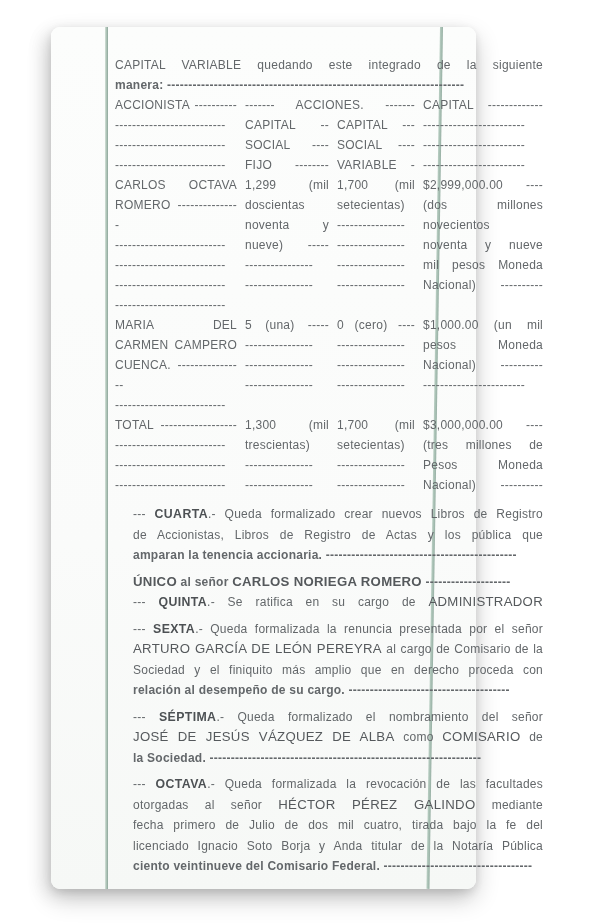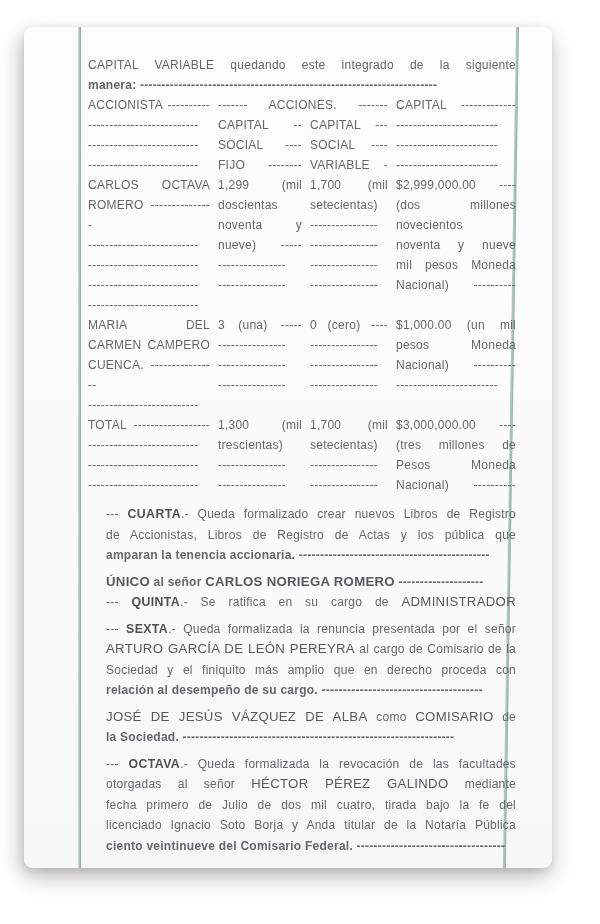--- a/index.html
+++ b/index.html
@@ -3,21 +3,21 @@
 <meta charset="utf-8">
 <style>
   html,body{margin:0;padding:0;}
   body{
     width:600px;height:924px;position:relative;
     background:#ffffff;
     font-family:"Liberation Sans","DejaVu Sans",sans-serif;
     overflow:hidden;
   }
   .sheet{
-    position:absolute;left:24px;top:27px;width:528px;min-height:833px;
+    position:absolute;left:51px;top:27px;width:425px;min-height:833px;
     background:linear-gradient(180deg,#fcfdfc 0%,#fafbfa 60%,#f6f8f6 100%);
     border-radius:9px;
     box-shadow:0 10px 24px rgba(0,0,0,.20),0 3px 9px rgba(0,0,0,.10),-8px 6px 18px rgba(0,0,0,.08);
     padding:28px 14px 12px 0;
     box-sizing:border-box;
   }
   .rule-left{
     position:absolute;top:0;bottom:0;left:54px;width:3px;
     background:linear-gradient(90deg,#d3e2d8 0%,#9fb6aa 70%,#8ea79b 100%);
   }
@@ -129,21 +129,21 @@
             </td>
         </tr>
         <tr>
           <td class="c1">
               <div>MARIA DEL</div>
               <div>CARMEN CAMPERO</div>
               <div>CUENCA. ----------------</div>
               <div>--------------------------</div>
             </td>
           <td>
-              <div>3 (una) -----</div>
+              <div>5 (una) -----</div>
               <div>----------------</div>
               <div>----------------</div>
               <div>----------------</div>
             </td>
           <td>
               <div>0 (cero) ----</div>
               <div>----------------</div>
               <div>----------------</div>
               <div>----------------</div>
             </td>
@@ -192,20 +192,21 @@
         <div class="line ll"><span class="s-u">ÚNICO</span><span> al señor </span><span class="s-u">CARLOS NORIEGA ROMERO</span><span> --------------------</span></div>
         <div class="line jl"><span>--- </span><span class="s-b">QUINTA</span><span>.- Se ratifica en su cargo de </span><span class="s-u">ADMINISTRADOR</span></div>
       </div>
     <div class="clause" id="clause-sexta">
         <div class="line jl"><span>--- </span><span class="s-b">SEXTA</span><span>.- Queda formalizada la renuncia presentada por el señor</span></div>
         <div class="line jl"><span class="s-u">ARTURO GARCÍA DE LEÓN PEREYRA</span><span> al cargo de Comisario de la</span></div>
         <div class="line jl"><span>Sociedad y el finiquito más amplio que en derecho proceda con</span></div>
         <div class="line ll"><span>relación al desempeño de su cargo. --------------------------------------</span></div>
       </div>
     <div class="clause" id="clause-septima">
+        <div class="line jl"><span>--- </span><span class="s-b">SÉPTIMA</span><span>.- Queda formalizado el nombramiento del señor</span></div>
         <div class="line jl"><span class="s-u">JOSÉ DE JESÚS VÁZQUEZ DE ALBA</span><span> como </span><span class="s-u">COMISARIO</span><span> de</span></div>
         <div class="line ll"><span>la Sociedad. ----------------------------------------------------------------</span></div>
       </div>
     <div class="clause" id="clause-octava">
         <div class="line jl"><span>--- </span><span class="s-b">OCTAVA</span><span>.- Queda formalizada la revocación de las facultades</span></div>
         <div class="line jl"><span>otorgadas al señor </span><span class="s-u">HÉCTOR PÉREZ GALINDO</span><span> mediante</span></div>
         <div class="line jl"><span>fecha primero de Julio de dos mil cuatro, tirada bajo la fe del</span></div>
         <div class="line jl"><span>licenciado Ignacio Soto Borja y Anda titular de la Notaría Pública</span></div>
         <div class="line ll"><span>ciento veintinueve del Comisario Federal. -----------------------------------</span></div>
       </div>

